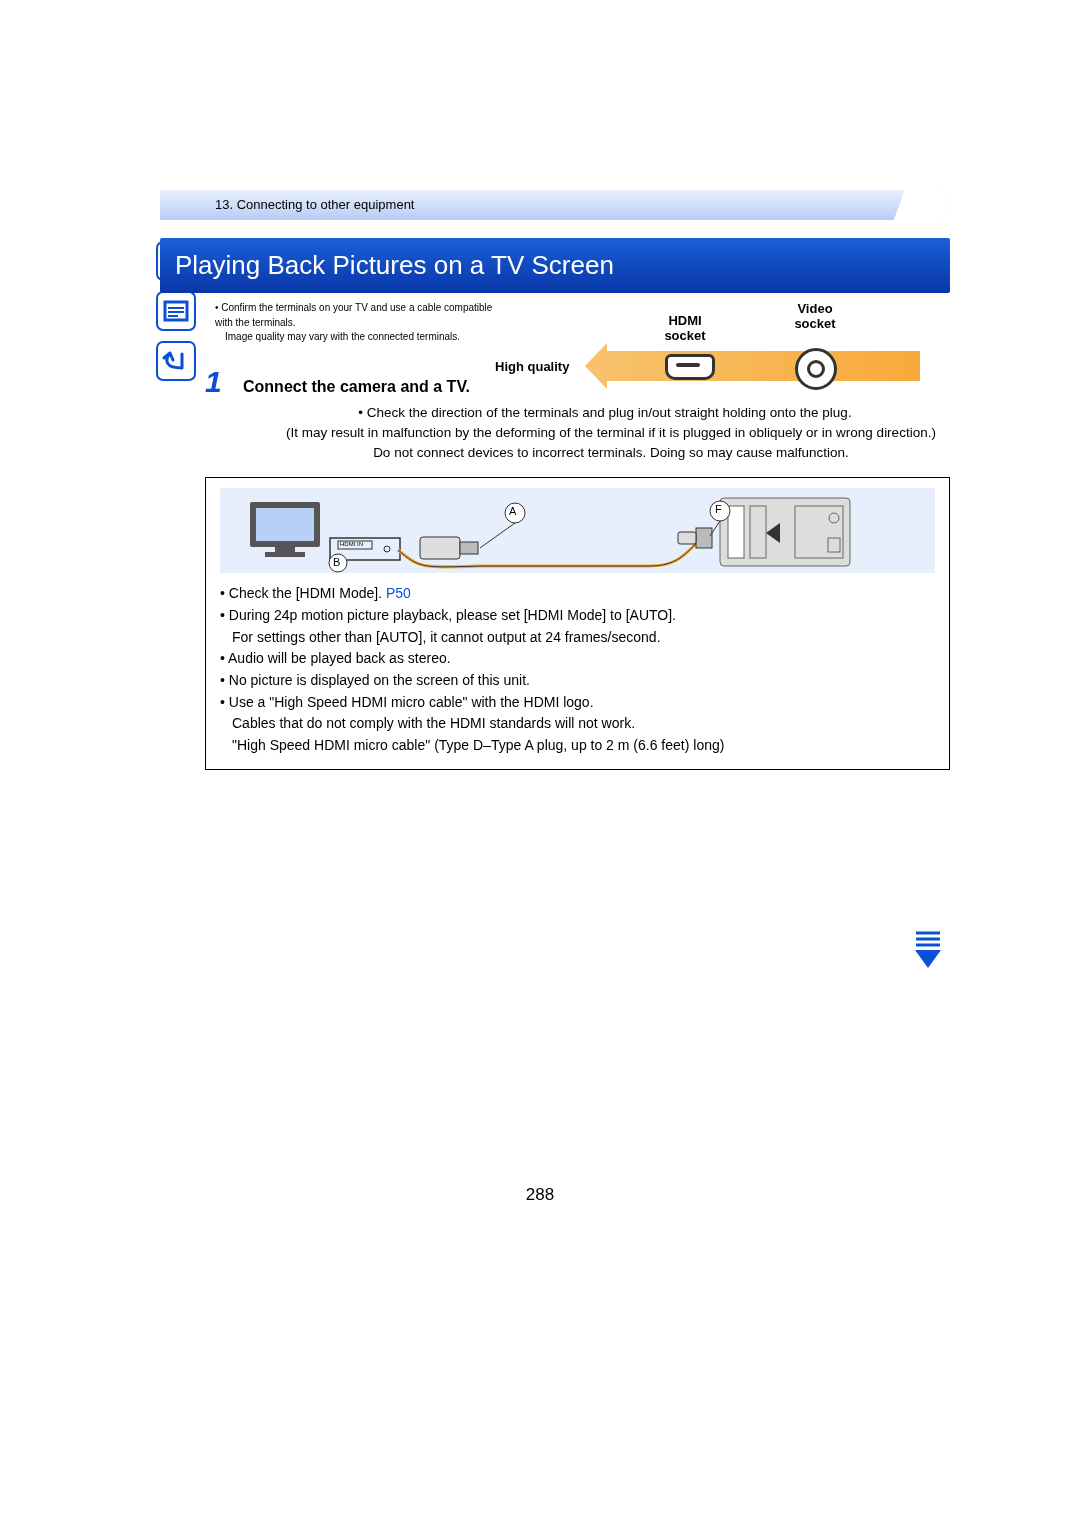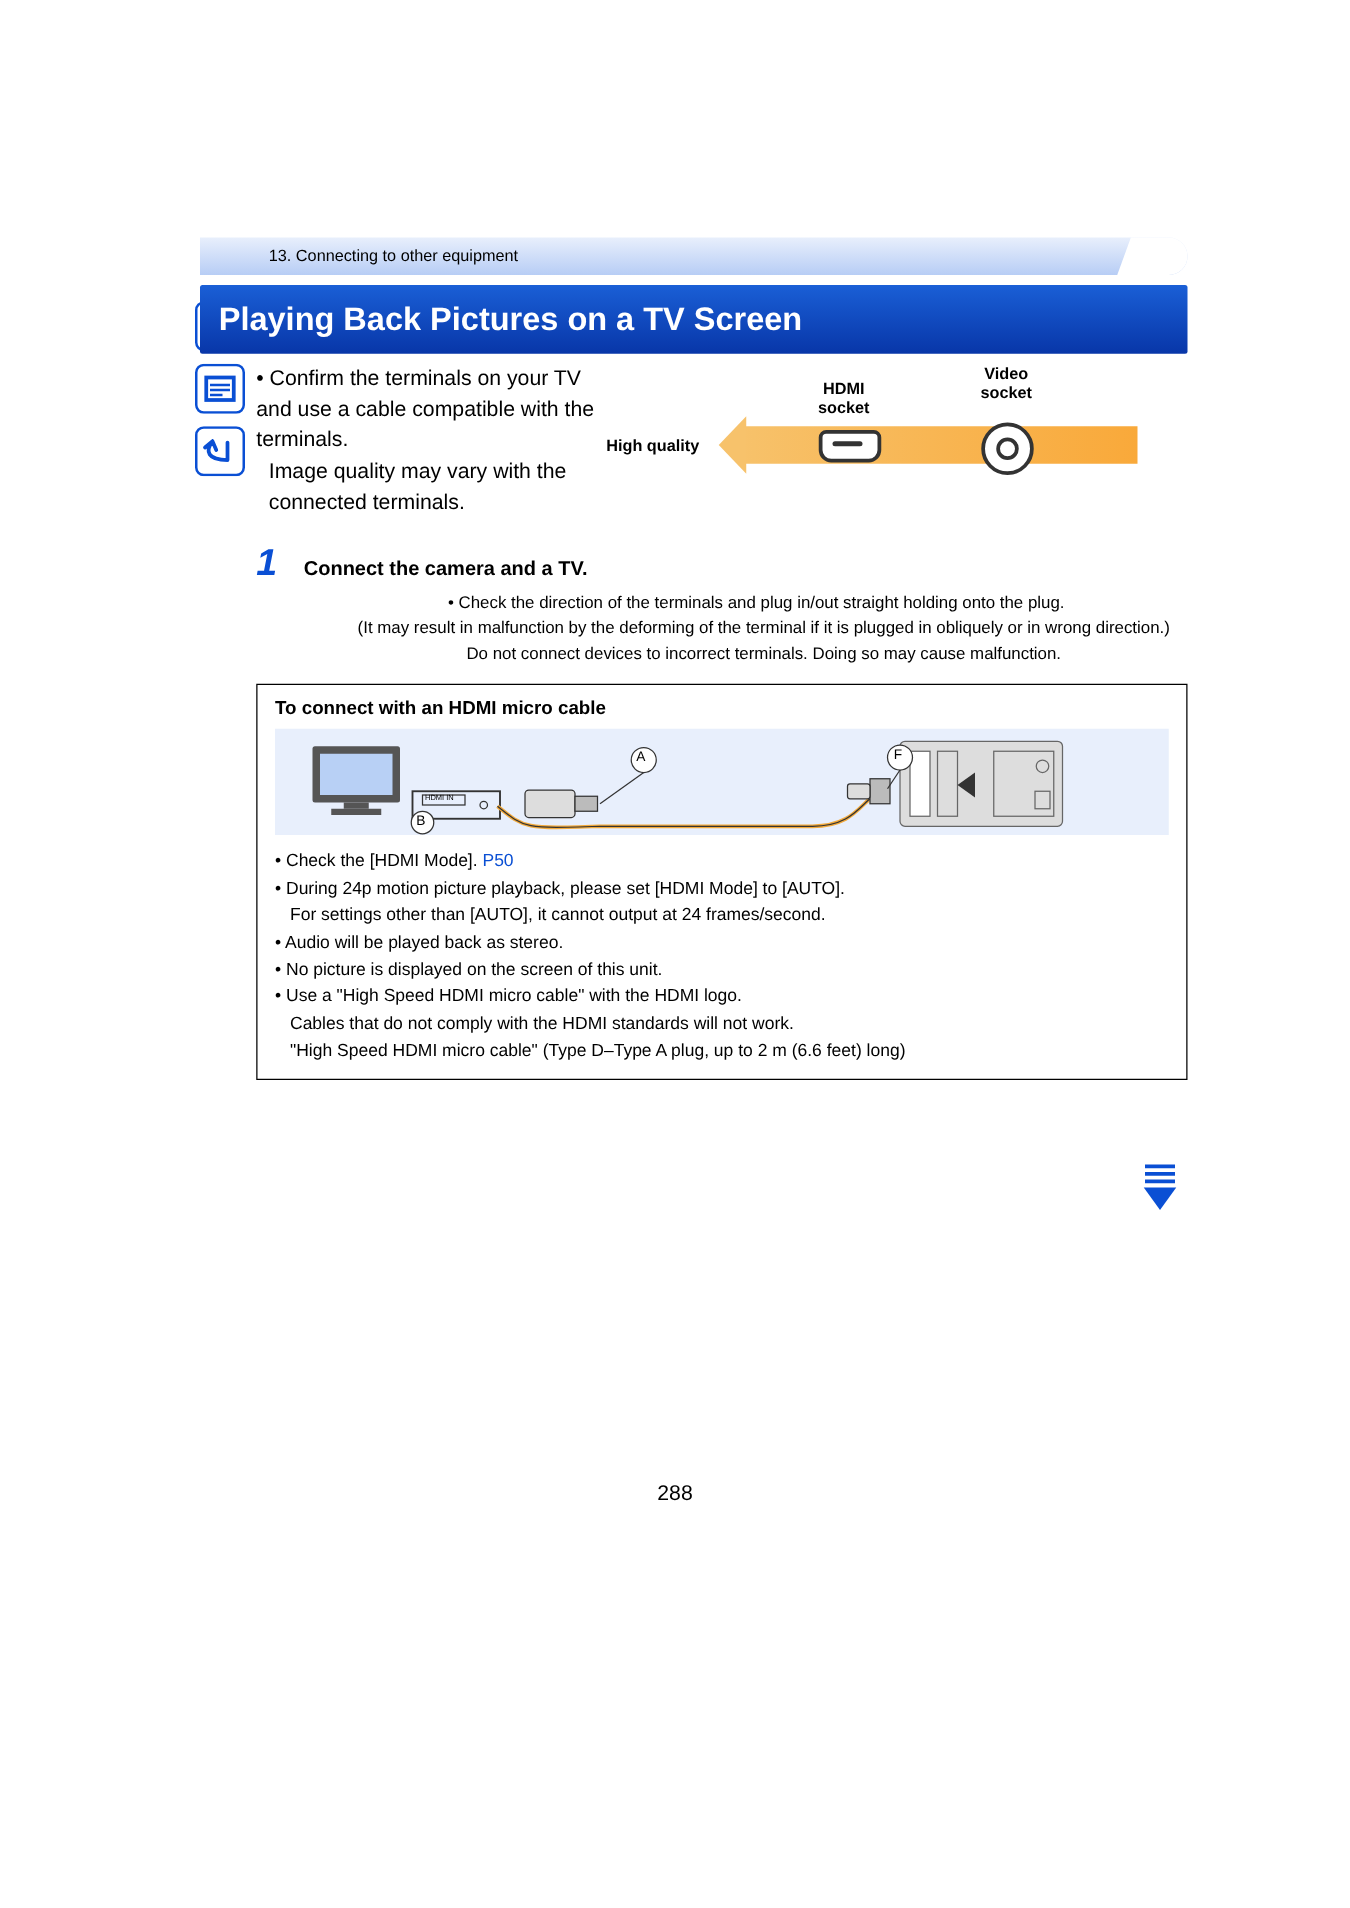--- a/index.html
+++ b/index.html
@@ -37,41 +37,42 @@
   .crumb-bar::after {
     content:"";
     position:absolute;
     right:-30px; top:-10px;
     width:80px; height:60px;
     background:#fff;
     transform:rotate(20deg);
   }
   
   .title-bar {
-    margin-top: 8px;
+    margin-top: 18px;
     background: linear-gradient(to bottom, #1a5fd6 0%, #0836a8 100%);
     color: #fff;
     font-size: 26px;
-    font-weight: bold;
+    font-weight: normal;
     padding: 12px 15px;
     border-radius: 2px;
   }
   .body-text {
     padding: 12px 0 0 45px;
     font-size: 15px;
     line-height: 1.5;
   }
   .terminals-row {
     display:flex;
     padding: 8px 0 0 45px;
   }
   .terminals-left {
     flex: 0 0 290px;
-    font-size: 17px;
+    font-size: 10px;
     line-height:1.45;
+    margin-left:10px;
   }
   .terminals-right {
     flex:1;
     position:relative;
   }
   .socket-label {
     position:absolute;
     font-weight:bold;
     font-size:13px;
     text-align:center;
@@ -263,21 +264,20 @@
       <div class="step-num">1</div>
       <div class="step-title">Connect the camera and a TV.</div>
     </div>
     <div class="step-bullets">
       <div>• Check the direction of the terminals and plug in/out straight holding onto the plug.</div>
       <div class="sub">(It may result in malfunction by the deforming of the terminal if it is plugged in obliquely or in wrong direction.)</div>
       <div class="sub">Do not connect devices to incorrect terminals. Doing so may cause malfunction.</div>
     </div>
 
     <div class="conn-box">
-      <div class="conn-title">To connect with an HDMI micro cable</div>
       <div class="diagram">
         <svg width="720" height="85" viewBox="0 0 720 85">
 
           <rect x="30" y="14" width="70" height="45" fill="#555" rx="2"></rect>
           <rect x="36" y="20" width="58" height="33" fill="#b8d0f5"></rect>
           <rect x="55" y="59" width="20" height="5" fill="#555"></rect>
           <rect x="45" y="64" width="40" height="5" fill="#555"></rect>
 
           <rect x="110" y="50" width="70" height="22" fill="none" stroke="#333" stroke-width="1.5"></rect>
           <rect x="118" y="53" width="34" height="8" fill="none" stroke="#333" stroke-width="1"></rect>

